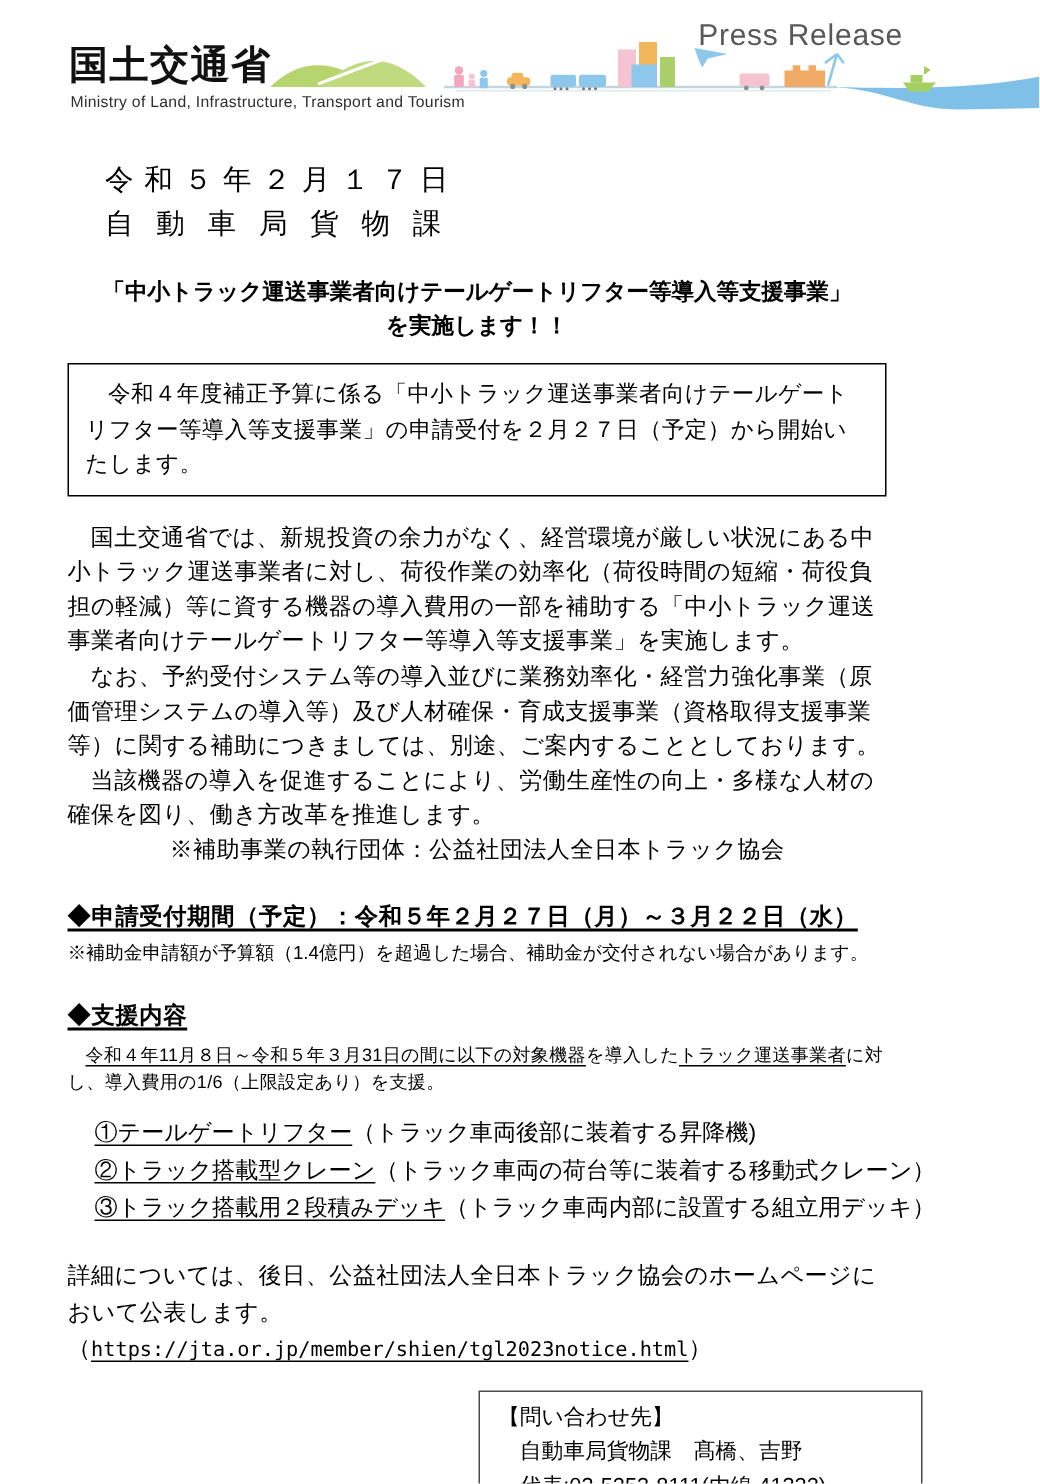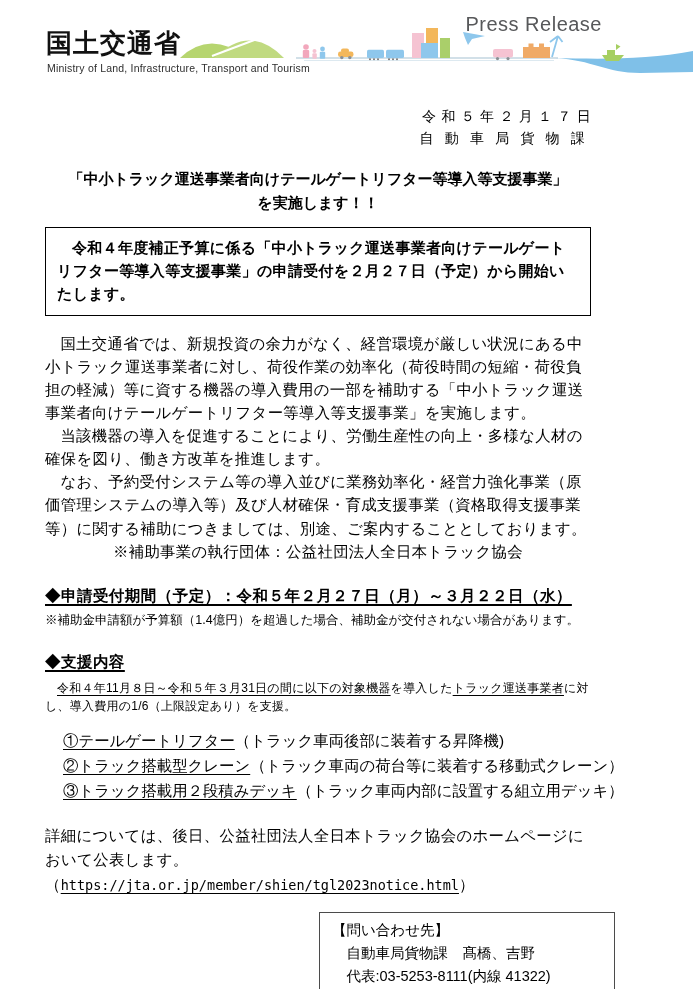--- a/index.html
+++ b/index.html
@@ -7,29 +7,29 @@
   .page{width:636px;height:989px;position:relative;}
 
   
   .header{position:relative;height:92px;}
   .press-release{position:absolute;top:13px;right:34px;font-size:20px;color:#57585a;letter-spacing:.5px;}
   .logo-jp{position:absolute;top:26px;left:46px;font-size:26px;font-weight:bold;letter-spacing:1px;color:#111;}
   .logo-en{position:absolute;top:62px;left:47px;font-size:10.5px;color:#2e2e2e;letter-spacing:.2px;}
   .illustration{position:absolute;top:26px;left:178px;width:515px;height:52px;}
 
   
-  .date-block{margin:14px 40px 0;text-align:right;font-size:14px;line-height:1.55;}
+  .date-block{margin:14px 70px 0;text-align:left;font-size:19px;line-height:1.55;}
   .date-line{letter-spacing:.38em;}
   .dept-line{letter-spacing:.8em;}
 
   
   .doc-title{margin:18px 30px 0;text-align:center;font-size:15px;font-weight:bold;line-height:1.55;}
 
   
-  .summary-box{margin:13px 45px 16px;border:1.5px solid #000;padding:8px 11px 9px;font-weight:bold;}
+  .summary-box{margin:13px 45px 16px;border:1.5px solid #000;padding:8px 11px 9px;}
   .summary-box p{margin:0;font-size:15px;line-height:1.55;text-indent:1em;letter-spacing:.02em;}
 
   
   .body-block{margin:15px 45px 0;font-size:15.4px;line-height:1.5;letter-spacing:.02em;}
   .body-block p{margin:0;text-indent:1em;}
   .executor-note{text-align:center;text-indent:0 !important;}
 
   .section{margin:23px 45px 0;}
   .section-heading{font-size:15.5px;font-weight:bold;text-decoration:underline;text-decoration-thickness:1.5px;text-underline-offset:3px;letter-spacing:.03em;}
   .small-note{margin:5px 45px 0;font-size:12.5px;letter-spacing:0;}
@@ -142,22 +142,22 @@
     <div>「中小トラック運送事業者向けテールゲートリフター等導入等支援事業」</div>
     <div>を実施します！！</div>
   </div>
 
   <div class="summary-box">
     <p>令和４年度補正予算に係る「中小トラック運送事業者向けテールゲートリフター等導入等支援事業」の申請受付を２月２７日（予定）から開始いたします。</p>
   </div>
 
   <div class="body-block">
     <p>国土交通省では、新規投資の余力がなく、経営環境が厳しい状況にある中小トラック運送事業者に対し、荷役作業の効率化（荷役時間の短縮・荷役負担の軽減）等に資する機器の導入費用の一部を補助する「中小トラック運送事業者向けテールゲートリフター等導入等支援事業」を実施します。</p>
+    <p>なお、予約受付システム等の導入並びに業務効率化・経営力強化事業（原価管理システムの導入等）及び人材確保・育成支援事業（資格取得支援事業等）に関する補助につきましては、別途、ご案内することとしております。</p>
     <p>当該機器の導入を促進することにより、労働生産性の向上・多様な人材の確保を図り、働き方改革を推進します。</p>
-    <p>なお、予約受付システム等の導入並びに業務効率化・経営力強化事業（原価管理システムの導入等）及び人材確保・育成支援事業（資格取得支援事業等）に関する補助につきましては、別途、ご案内することとしております。</p>
     <p class="executor-note">※補助事業の執行団体：公益社団法人全日本トラック協会</p>
   </div>
 
   <div class="section">
     <span class="section-heading">◆申請受付期間（予定）：令和５年２月２７日（月）～３月２２日（水）</span>
   </div>
   <div class="small-note">※補助金申請額が予算額（1.4億円）を超過した場合、補助金が交付されない場合があります。</div>
 
   <div class="section">
     <span class="section-heading">◆支援内容</span>

